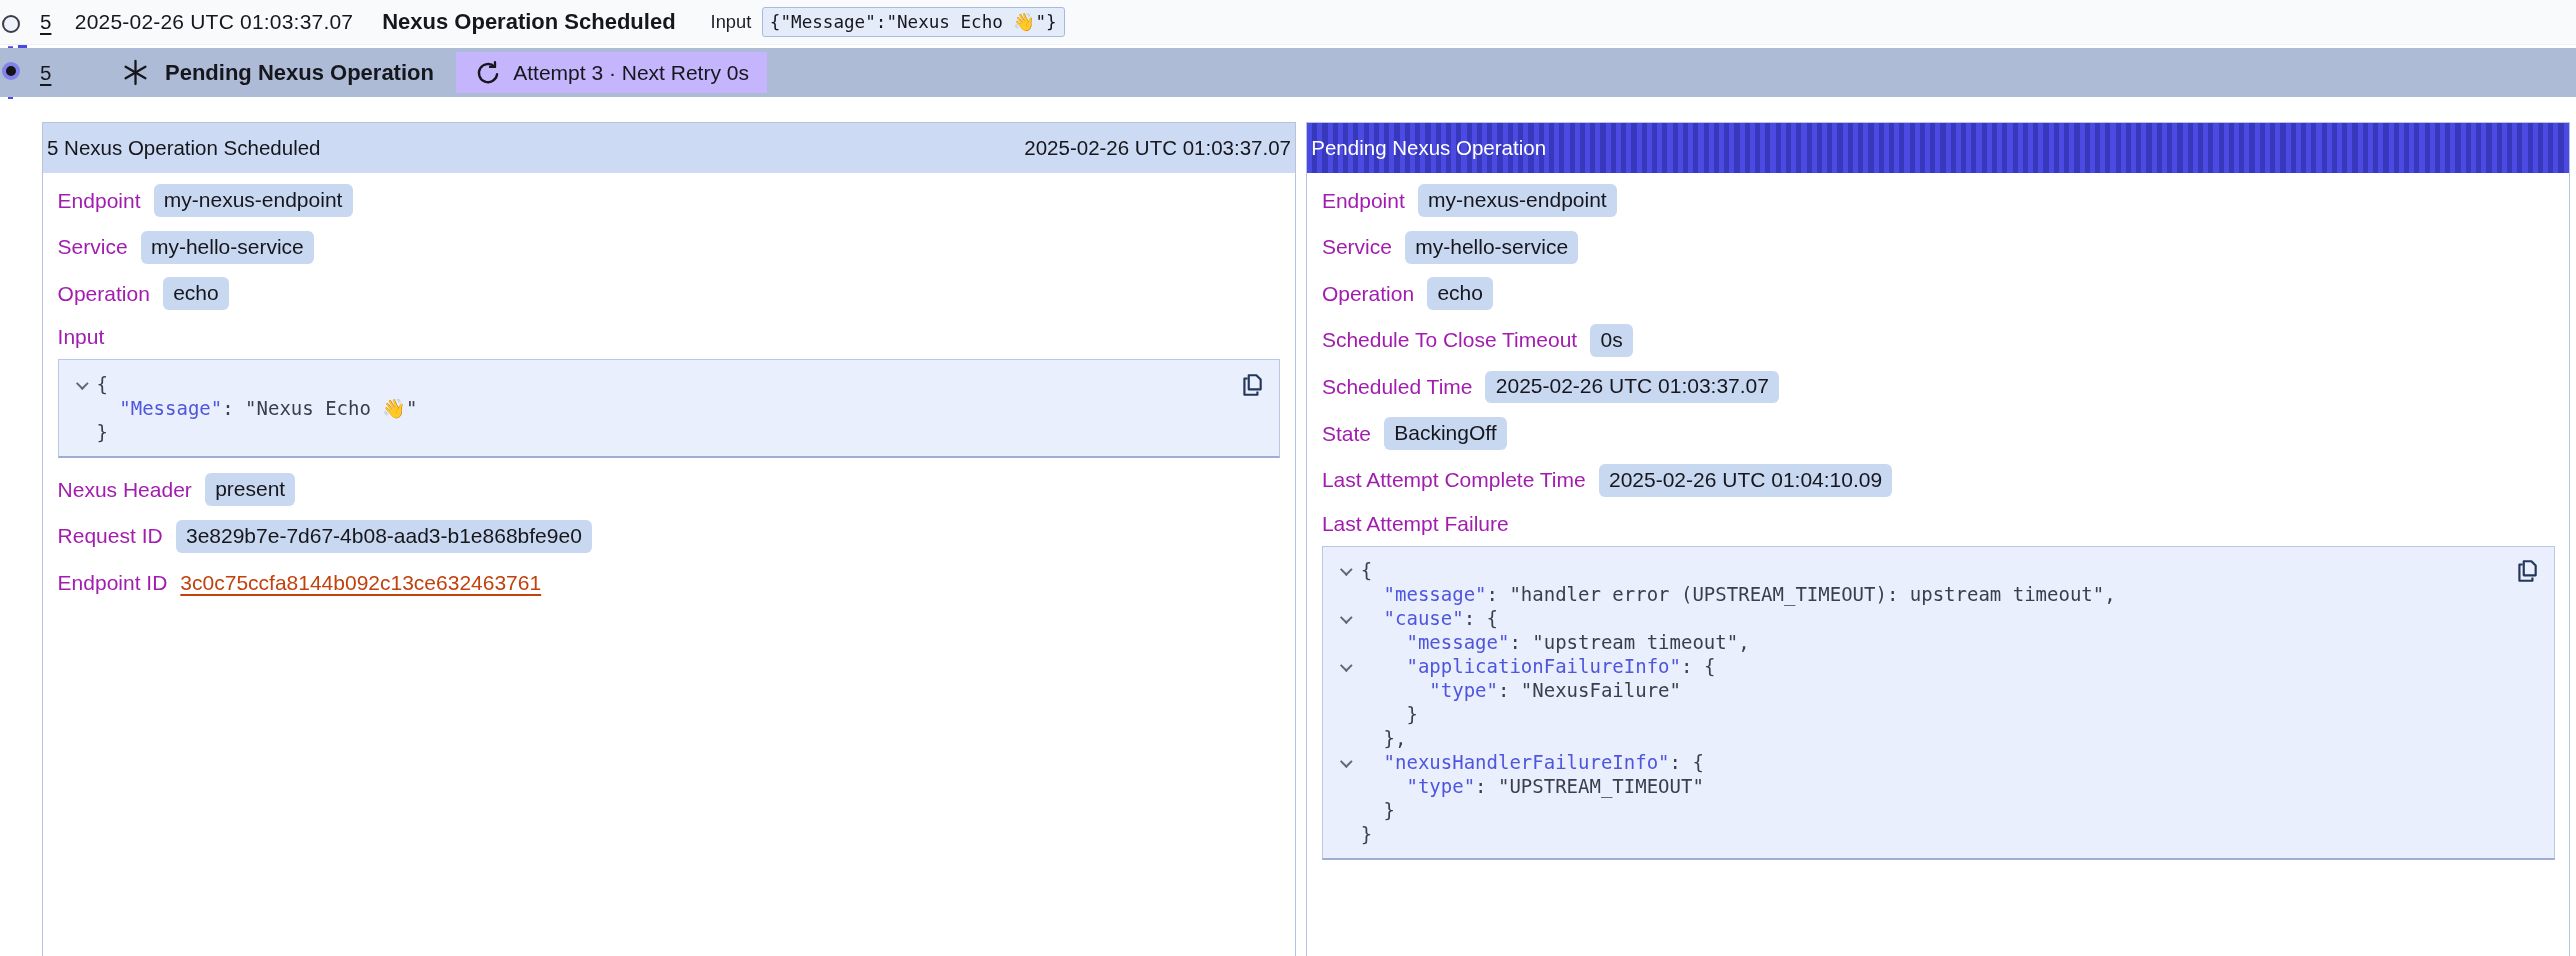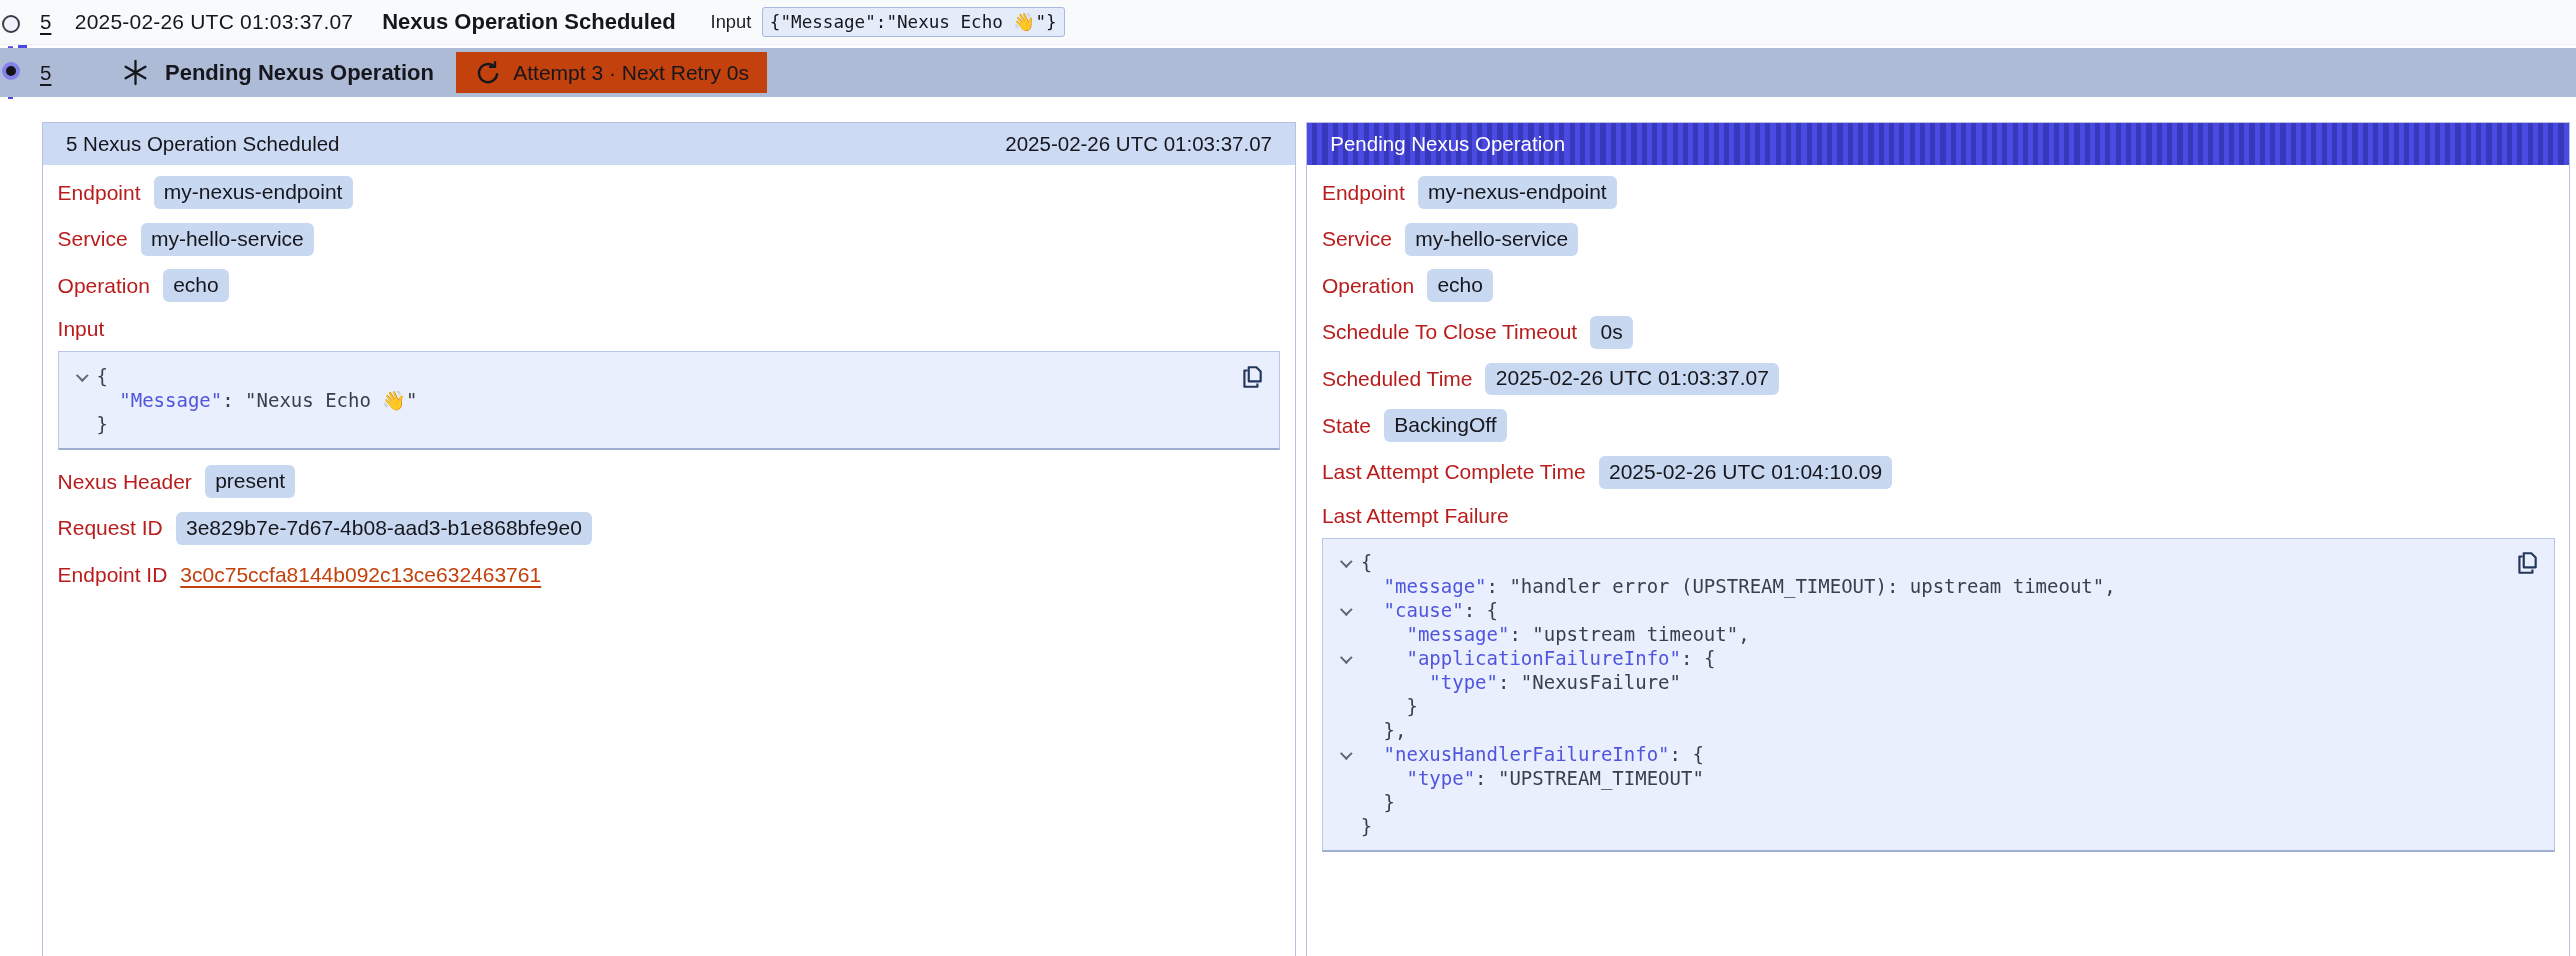--- a/index.html
+++ b/index.html
@@ -23,38 +23,38 @@
   .row2{position:absolute;left:0;top:48px;width:2576px;height:49px;background:#adbbd6;
     display:flex;align-items:center;padding-left:40px;box-sizing:border-box;}
   .ev-id{font-size:20.5px;font-weight:500;text-decoration:underline;text-underline-offset:3.7px;color:#16161d;cursor:pointer;}
   .row1 .ts{font-size:21px;margin-left:23.4px;letter-spacing:0.2px;}
   .row1 .ttl{font-size:22px;font-weight:700;margin-left:29px;}
   .row1 .inp-lbl{font-size:18.3px;margin-left:35px;color:#1d1d24;}
   .row1 .inp-chip{margin-left:10.3px;font-family:"DejaVu Sans Mono",monospace;font-size:17.6px;
     background:#e4ecfa;border:1.5px solid #a6badf;border-radius:2.9px;padding:3.7px 7.3px;cursor:pointer;}
   .row2 .ast{margin-left:70px;display:flex;align-items:center;}
   .row2 .ttl{font-size:22px;font-weight:700;margin-left:14.6px;}
-  .retry-badge{margin-left:22px;background:#c2410c;height:41px;display:flex;align-items:center;
+  .retry-badge{margin-left:22px;background:#c4b5fd;height:41px;display:flex;align-items:center;
     gap:11.7px;padding:0 17.6px;font-size:21px;font-weight:500;color:#16161d;}
 
   
   .panels{position:absolute;left:42px;top:122px;display:flex;gap:10.3px;}
   .panel{box-sizing:border-box;border:1.5px solid #b7c3dd;background:#ffffff;min-height:879px;}
   .panel-left{width:1254px;}
   .panel-right{width:1264px;}
-  .panel-head{height:42px;display:flex;align-items:center;justify-content:space-between;
-    padding:0 23px;font-size:20.5px;box-sizing:border-box;}
+  .panel-head{height:50px;display:flex;align-items:center;justify-content:space-between;
+    padding:0 4px;font-size:20.5px;box-sizing:border-box;}
   .panel-left .panel-head{background:#ccdaf3;color:#16161d;}
   .panel-right .panel-head{
     background:repeating-linear-gradient(90deg,#4b4be4 0 5.1px,#3838bc 5.1px 10.3px);
     color:#ffffff;font-weight:500;justify-content:flex-start;}
   .panel-body{padding:11.7px 14.6px;}
 
   .field-row{display:flex;align-items:center;margin:0 0 14.6px 0;height:32px;}
-  .field-label{font-size:21px;color:#b91c1c;margin-right:13px;white-space:nowrap;}
+  .field-label{font-size:21px;color:#a21caf;margin-right:13px;white-space:nowrap;}
   .chip{background:#c9d8f1;border-radius:5.9px;padding:3.7px 10.3px 5.1px;font-size:21px;white-space:nowrap;}
   .link-val{font-size:21px;text-decoration:underline;text-underline-offset:4.4px;cursor:pointer;color:#c2410c;}
   .label-only{height:26px;margin-bottom:8.8px;}
 
   
   .code-block{position:relative;background:#e9effc;border:1.5px solid #b9c6e6;border-bottom:2.9px solid #9fadd0;
     padding:11.7px 14.6px 11.7px 8.8px;margin-bottom:16px;box-sizing:border-box;}
   .code-line{display:flex;line-height:24px;}
   .chev{width:29px;flex:none;display:flex;justify-content:center;cursor:pointer;}
   .chev::before{content:"";display:inline-block;width:6.6px;height:6.6px;margin-top:6.6px;

